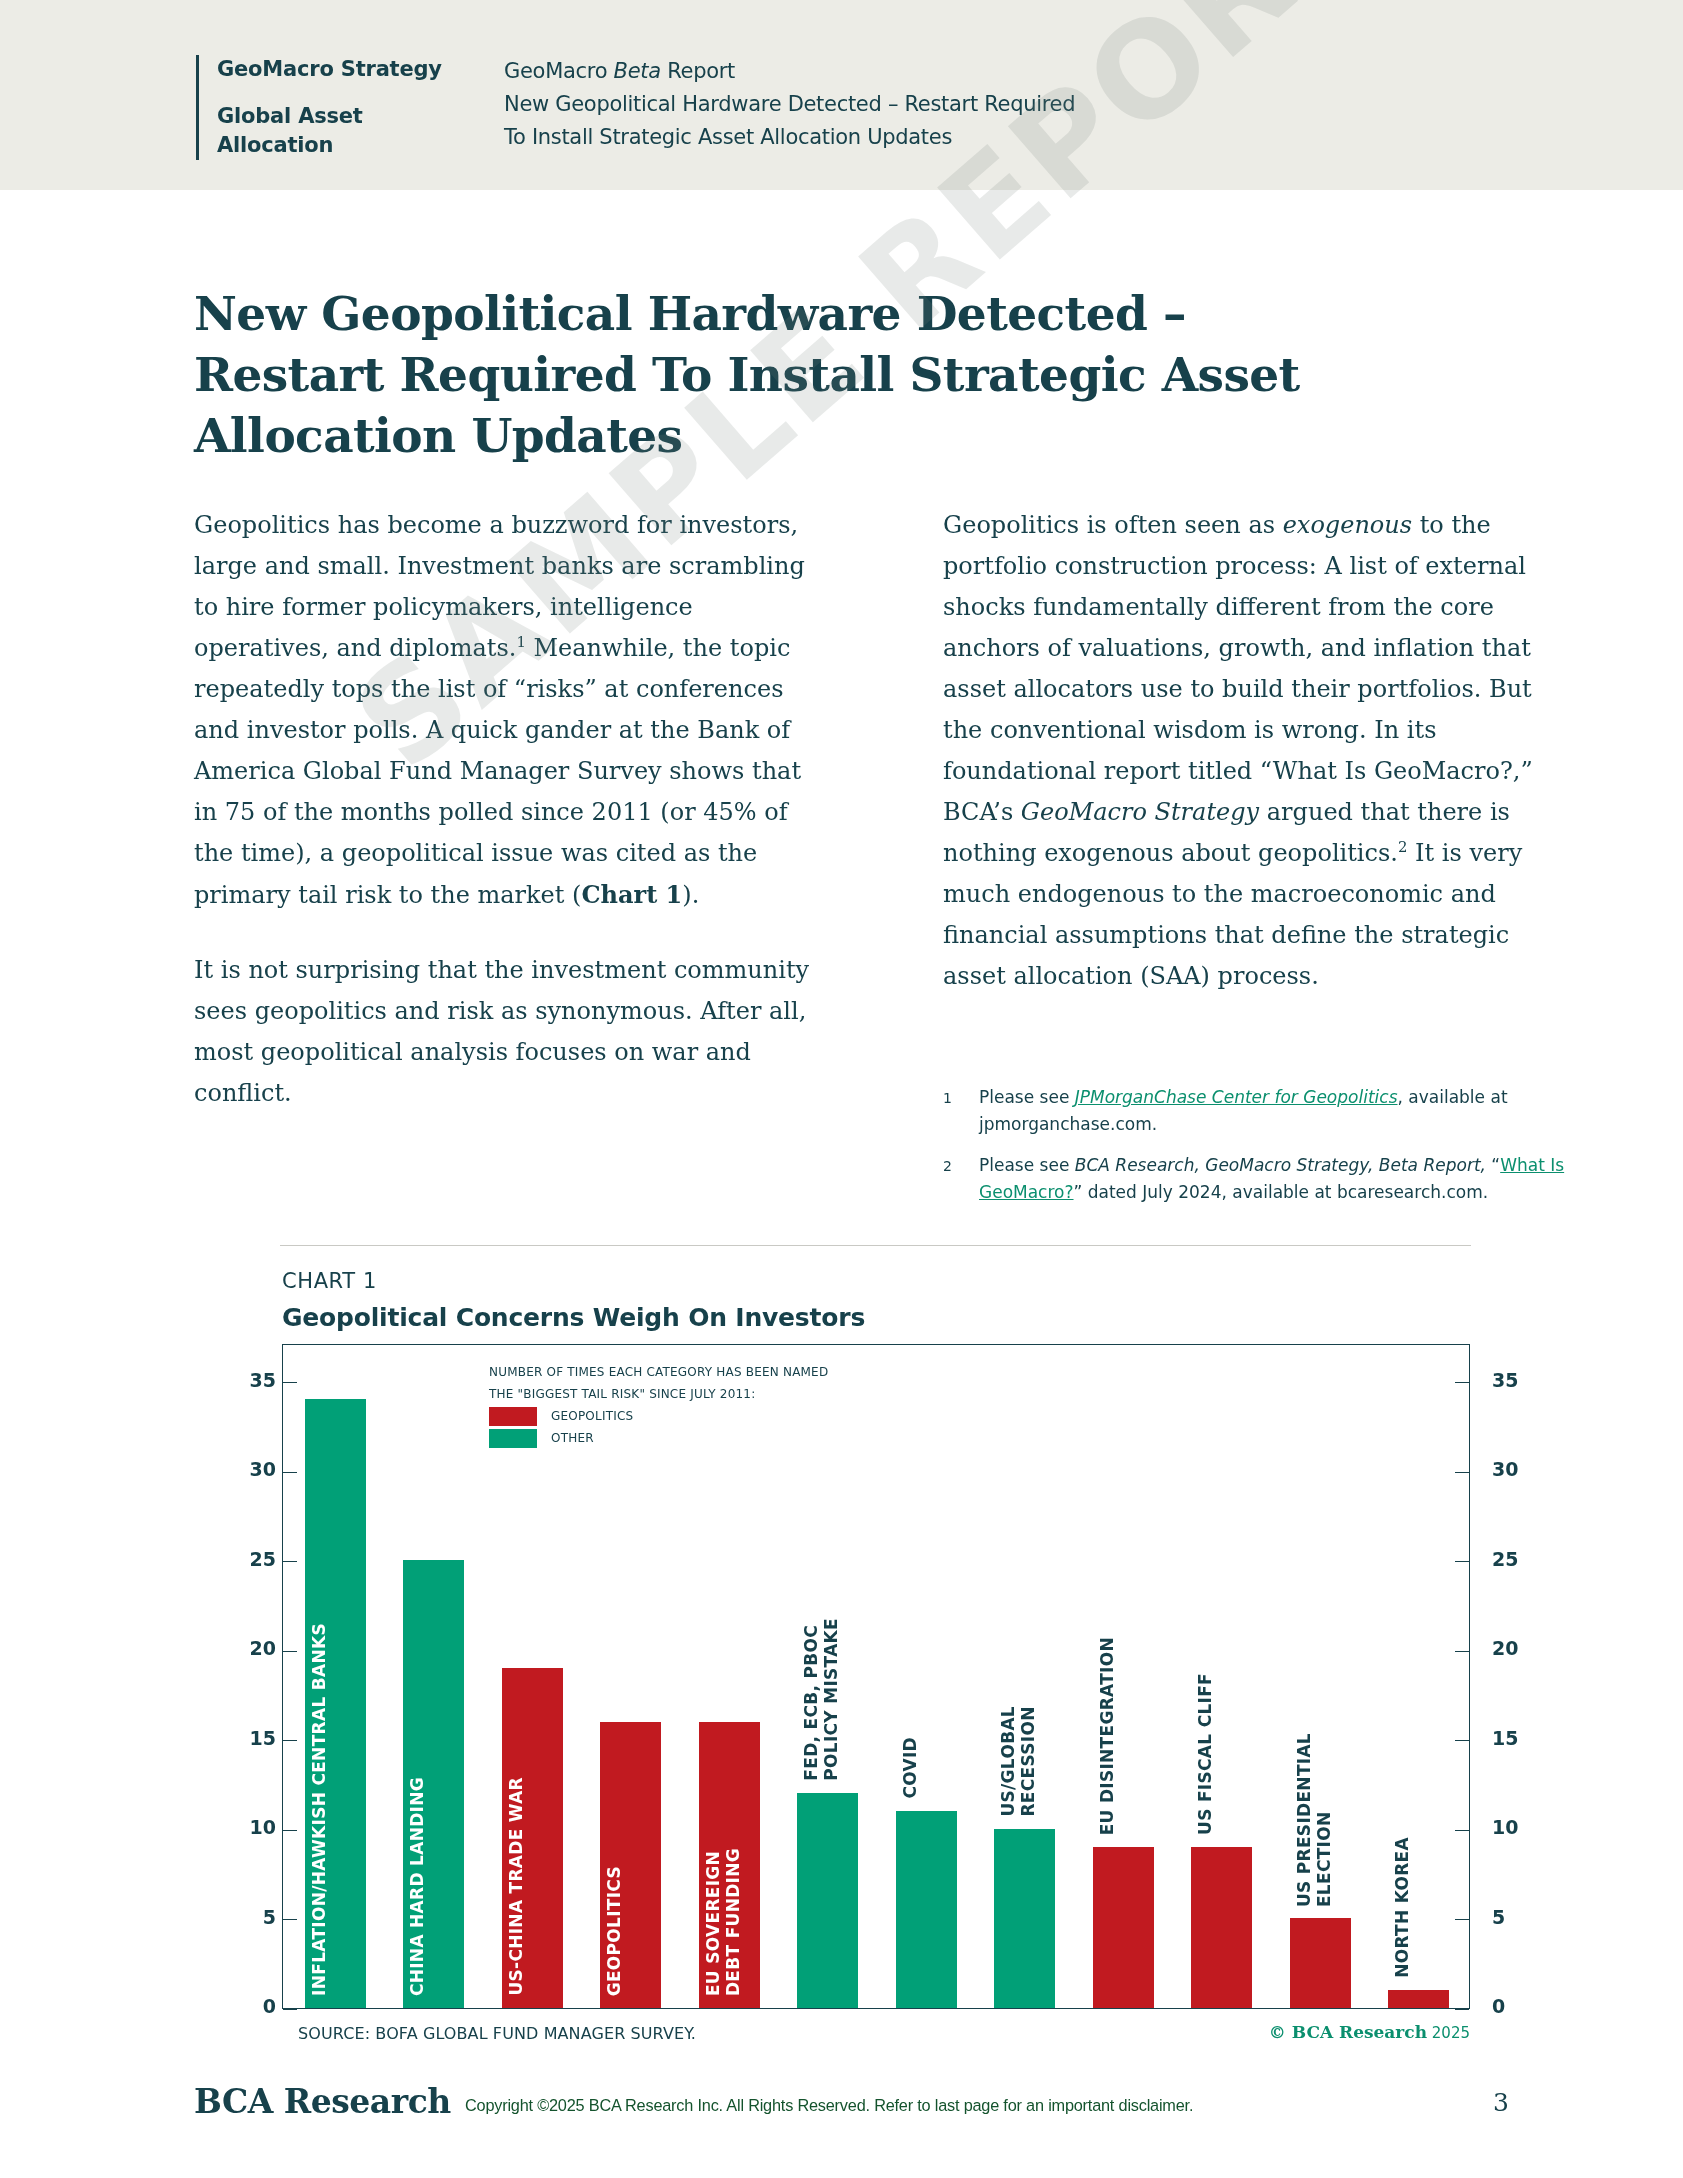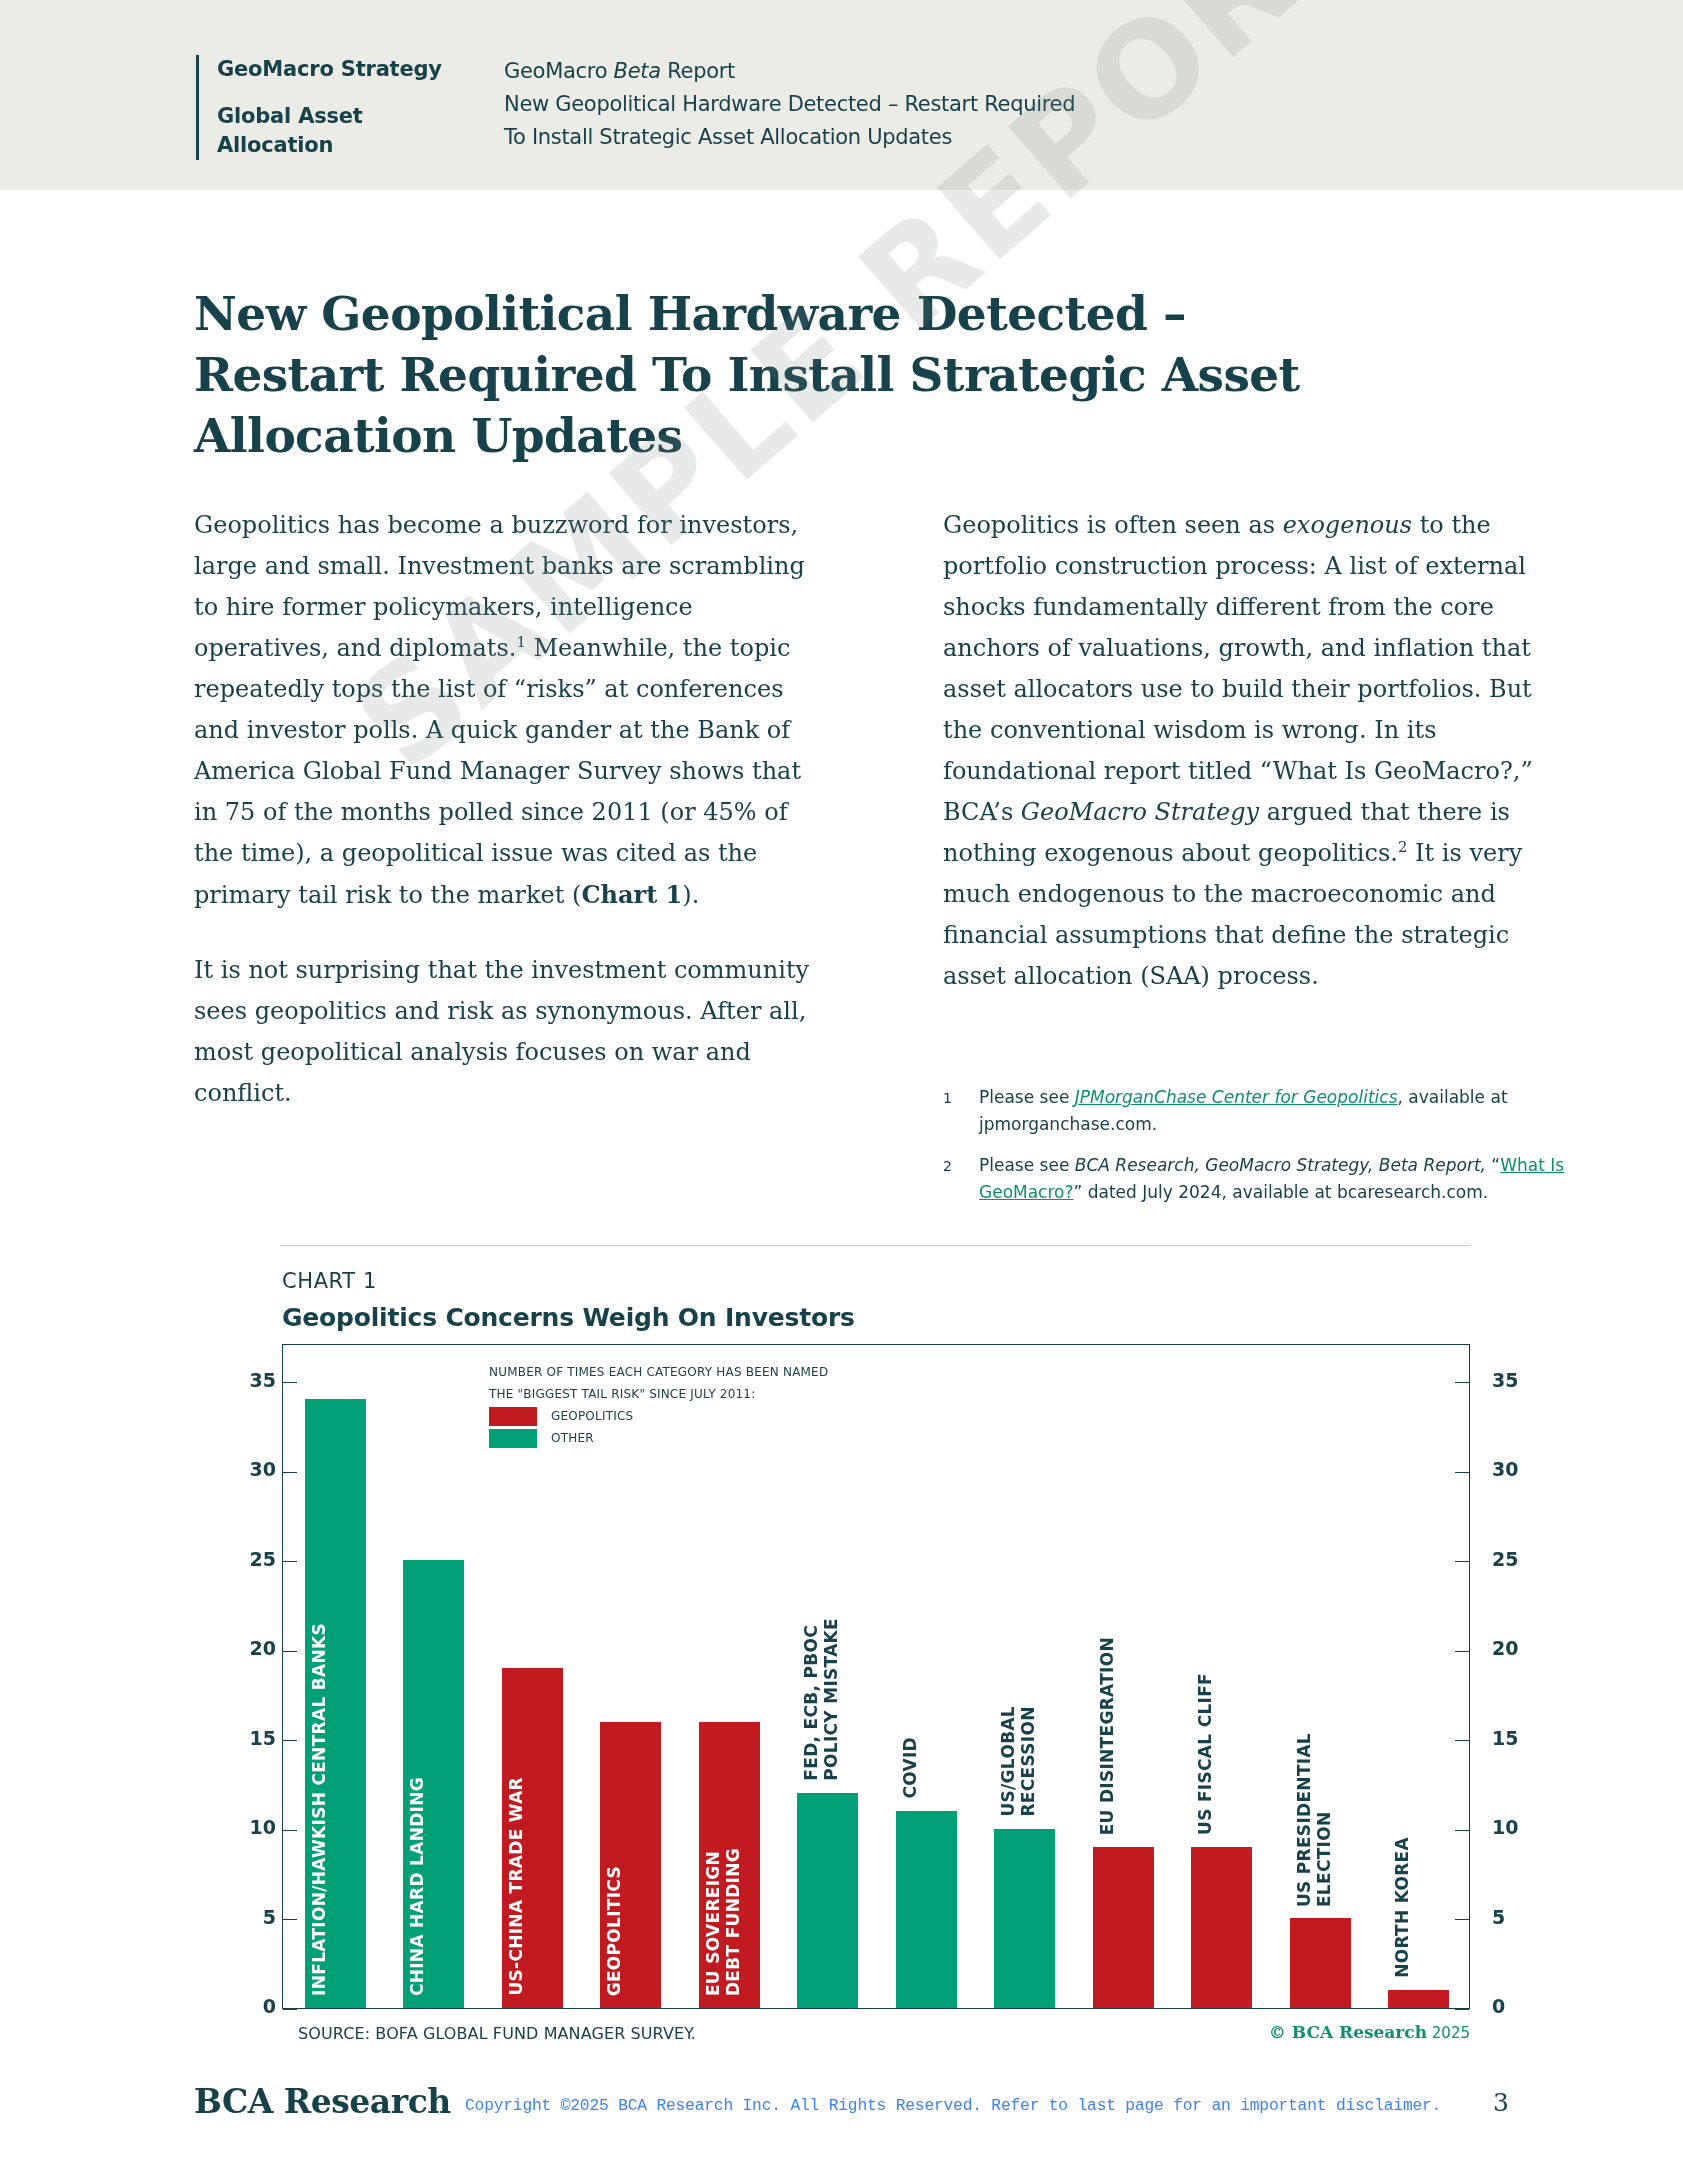--- a/index.html
+++ b/index.html
@@ -179,22 +179,22 @@
 
   
   .footer-logo {
     position:absolute; left:194px; top:2082px;
     font-family:"DejaVu Serif", serif;
     font-weight:bold; font-size:33px; color:#17414b;
     letter-spacing:-0.5px;
   }
   .footer-copy {
     position:absolute; left:465px; top:2096px;
-    font-family:Liberation Mono, monospace;
-    font-size:16.3px; color:#3b82f6; letter-spacing:-0.2px;
+    font-family:Liberation Sans, sans-serif;
+    font-size:16.3px; color:#14532d; letter-spacing:-0.2px;
   }
   .footer-page {
     position:absolute; right:174px; top:2088px;
     font-family:"DejaVu Serif", serif;
     font-size:25px; color:#17414b;
   }
 
   
   .watermark {
     position:absolute;
@@ -246,21 +246,21 @@
     <div class="fn-txt"><span>Please see </span><a class="fn-link" href="#">JPMorganChase Center for Geopolitics</a><span>, available at jpmorganchase.com.</span></div>
   </div>
   <div class="fn">
     <div class="fn-num">2</div>
     <div class="fn-txt"><span>Please see </span><i>BCA Research, GeoMacro Strategy, Beta Report,</i><span> “</span><a class="fn-link upright" href="#">What Is GeoMacro?</a><span>” dated July 2024, available at bcaresearch.com.</span></div>
   </div>
 </div>
 
 <div class="chart-rule"></div>
 <div class="chart-kicker">CHART 1</div>
-<div class="chart-title">Geopolitics Concerns Weigh On Investors</div>
+<div class="chart-title">Geopolitical Concerns Weigh On Investors</div>
 
 <div class="plot-frame">
   <div class="legend">
     <div>NUMBER OF TIMES EACH CATEGORY HAS BEEN NAMED</div>
     <div>THE "BIGGEST TAIL RISK" SINCE JULY 2011:</div>
     <div class="legend-row">
       <span class="swatch" id="sw0" style="background: rgb(193, 26, 32);"></span>
       <span>GEOPOLITICS</span>
     </div>
     <div class="legend-row">

